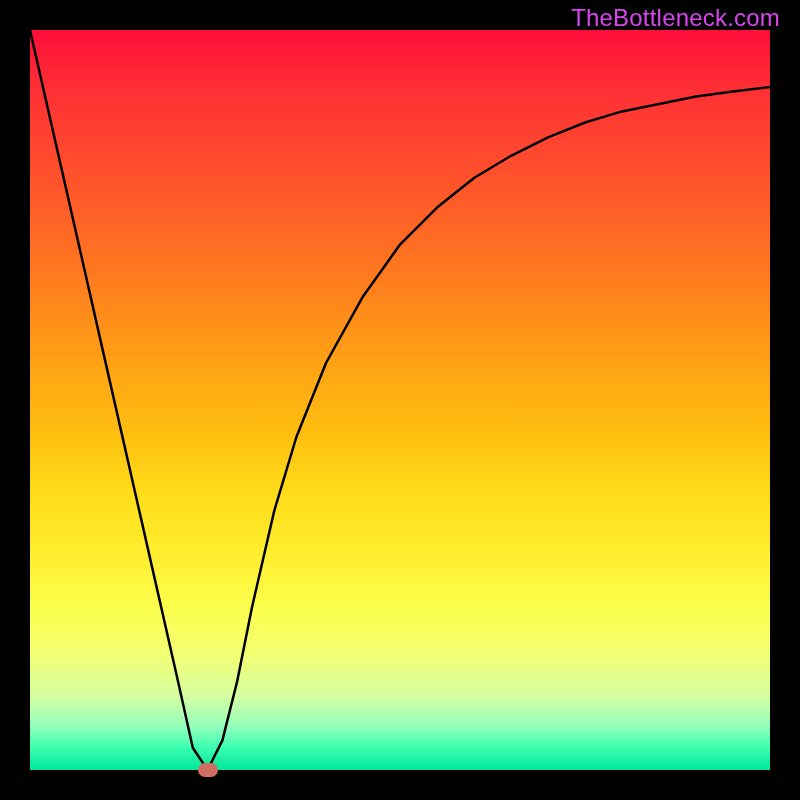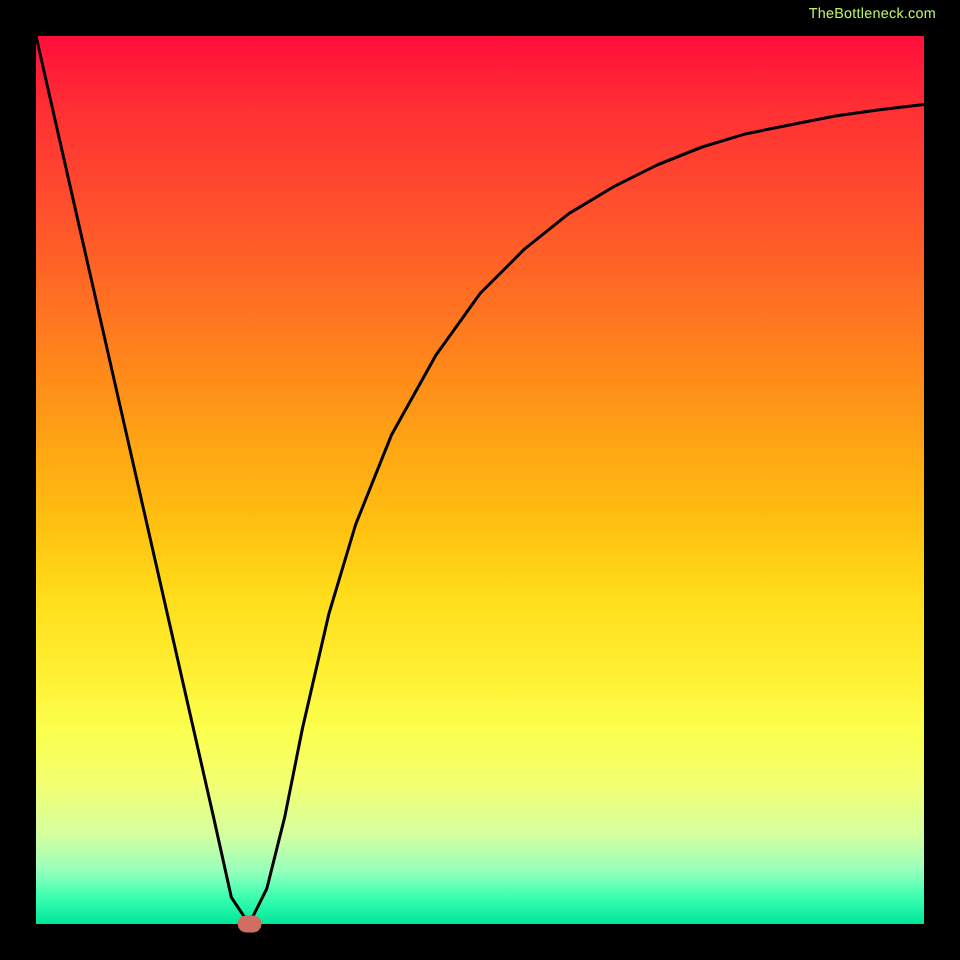--- a/index.html
+++ b/index.html
@@ -56,22 +56,22 @@
     height: 14px;
     border-radius: 9px;
     background: #cf6e61;
     transform: translate(-50%, -50%);
     pointer-events: none;
   }
   .watermark {
     position: absolute;
     top: 4px;
     right: 20px;
-    color: #bef264;
-    font-size: 12px;
+    color: #d946ef;
+    font-size: 24px;
     font-weight: 500;
     letter-spacing: 0.2px;
     pointer-events: none;
   }
 </style>
 </head>
 <body>
 
 <div class="frame">
 

